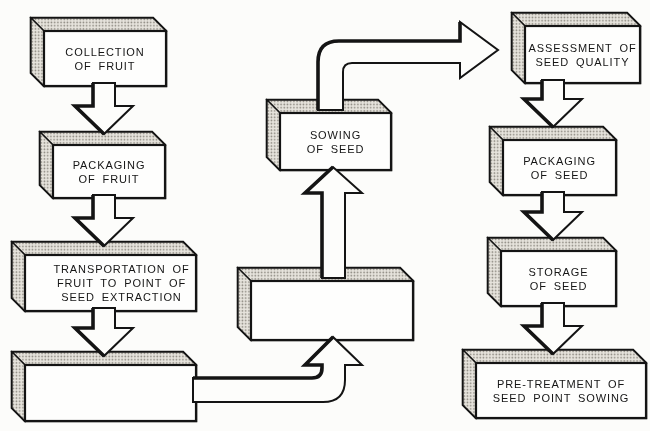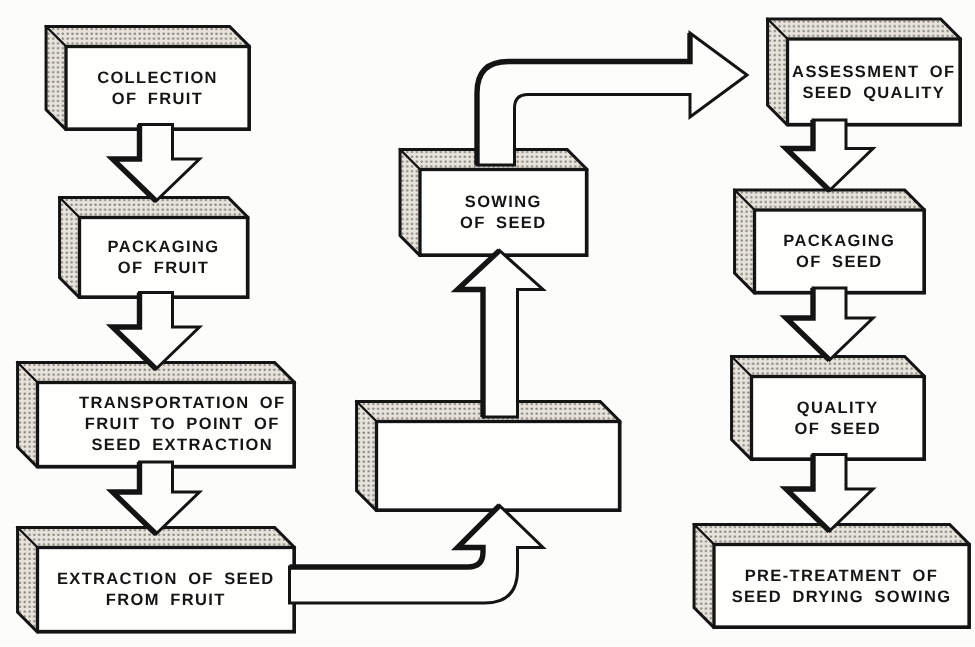--- a/index.html
+++ b/index.html
@@ -15,21 +15,21 @@
     pointer-events:none;
   }
   .arrow{fill:#fdfdfb;stroke:#141414;stroke-width:2;stroke-linejoin:miter;}
   .accent{fill:none;stroke:#141414;stroke-width:3.6;stroke-linecap:butt;stroke-linejoin:miter;}
   .box{position:absolute;z-index:2;}
   .box svg{position:absolute;left:0;top:0;display:block;}
   .box-label{
     position:absolute;left:16px;top:16px;z-index:3;
     display:flex;align-items:center;justify-content:center;
     text-align:center;
-    font-weight:700;font-size:11px;line-height:14px;
+    font-weight:400;font-size:11px;line-height:14px;
     letter-spacing:0.9px;word-spacing:3px;
     color:#151515;
     white-space:pre-line;
   }
 </style>
 </head>
 <body>
 
 <div class="canvas">
 
@@ -88,22 +88,20 @@
           <pattern id="ht3" patternUnits="userSpaceOnUse" width="3.2" height="3.2">
             <rect width="3.2" height="3.2" fill="#e7e4dd"></rect>
             <circle cx="1.1" cy="1.1" r="0.85" fill="#8c8880"></circle>
           </pattern>
         </defs>
         <polygon points="3,3,174,3,187,16,187,72,16,72,3,59" fill="#fdfdfb" stroke="#141414" stroke-width="2.6" stroke-linejoin="miter"></polygon>
         <polygon points="3,3,174,3,187,16,16,16" fill="url(#ht3)" stroke="#141414" stroke-width="1.4"></polygon>
         <polygon points="3,3,16,16,16,72,3,59" fill="url(#ht3)" stroke="#141414" stroke-width="1.4"></polygon>
         <rect x="16" y="16" width="171" height="56" fill="#fefefd" stroke="#141414" stroke-width="2.2"></rect>
       </svg>
-      <div class="box-label" style="width: 171px; height: 56px;">EXTRACTION OF SEED
-FROM FRUIT</div>
   </div>
   <div class="box" style="left: 235px; top: 265px; width: 181px; height: 78px;">
     <svg width="181" height="78">
         <defs>
           <pattern id="ht4" patternUnits="userSpaceOnUse" width="3.2" height="3.2">
             <rect width="3.2" height="3.2" fill="#e7e4dd"></rect>
             <circle cx="1.1" cy="1.1" r="0.85" fill="#8c8880"></circle>
           </pattern>
         </defs>
         <polygon points="3,3,165,3,178,16,178,75,16,75,3,62" fill="#fdfdfb" stroke="#141414" stroke-width="2.6" stroke-linejoin="miter"></polygon>
@@ -166,38 +164,38 @@
           <pattern id="ht8" patternUnits="userSpaceOnUse" width="3.2" height="3.2">
             <rect width="3.2" height="3.2" fill="#e7e4dd"></rect>
             <circle cx="1.1" cy="1.1" r="0.85" fill="#8c8880"></circle>
           </pattern>
         </defs>
         <polygon points="3,3,118,3,131,16,131,71,16,71,3,58" fill="#fdfdfb" stroke="#141414" stroke-width="2.6" stroke-linejoin="miter"></polygon>
         <polygon points="3,3,118,3,131,16,16,16" fill="url(#ht8)" stroke="#141414" stroke-width="1.4"></polygon>
         <polygon points="3,3,16,16,16,71,3,58" fill="url(#ht8)" stroke="#141414" stroke-width="1.4"></polygon>
         <rect x="16" y="16" width="115" height="55" fill="#fefefd" stroke="#141414" stroke-width="2.2"></rect>
       </svg>
-      <div class="box-label" style="width: 115px; height: 55px;">QUALITY
+      <div class="box-label" style="width: 115px; height: 55px;">STORAGE
 OF SEED</div>
   </div>
   <div class="box" style="left: 460px; top: 347px; width: 189px; height: 74px;">
     <svg width="189" height="74">
         <defs>
           <pattern id="ht9" patternUnits="userSpaceOnUse" width="3.2" height="3.2">
             <rect width="3.2" height="3.2" fill="#e7e4dd"></rect>
             <circle cx="1.1" cy="1.1" r="0.85" fill="#8c8880"></circle>
           </pattern>
         </defs>
         <polygon points="3,3,173,3,186,16,186,71,16,71,3,58" fill="#fdfdfb" stroke="#141414" stroke-width="2.6" stroke-linejoin="miter"></polygon>
         <polygon points="3,3,173,3,186,16,16,16" fill="url(#ht9)" stroke="#141414" stroke-width="1.4"></polygon>
         <polygon points="3,3,16,16,16,71,3,58" fill="url(#ht9)" stroke="#141414" stroke-width="1.4"></polygon>
         <rect x="16" y="16" width="170" height="55" fill="#fefefd" stroke="#141414" stroke-width="2.2"></rect>
       </svg>
       <div class="box-label" style="width: 170px; height: 55px;">PRE-TREATMENT OF
-SEED DRYING SOWING</div>
+SEED POINT SOWING</div>
   </div>
 
   <svg class="arrows" width="650" height="431" viewBox="0 0 650 431">
 
     <path class="arrow" d="M 93,83 V 106 H 75 L 104,134 L 133,106 H 115 V 83 Z"></path>
     <path class="accent" d="M 93,83 V 106 H 75 L 104,134"></path>
 
     <path class="arrow" d="M 93,195 V 218 H 75 L 104,246 L 133,218 H 115 V 195 Z"></path>
     <path class="accent" d="M 93,195 V 218 H 75 L 104,246"></path>
 

